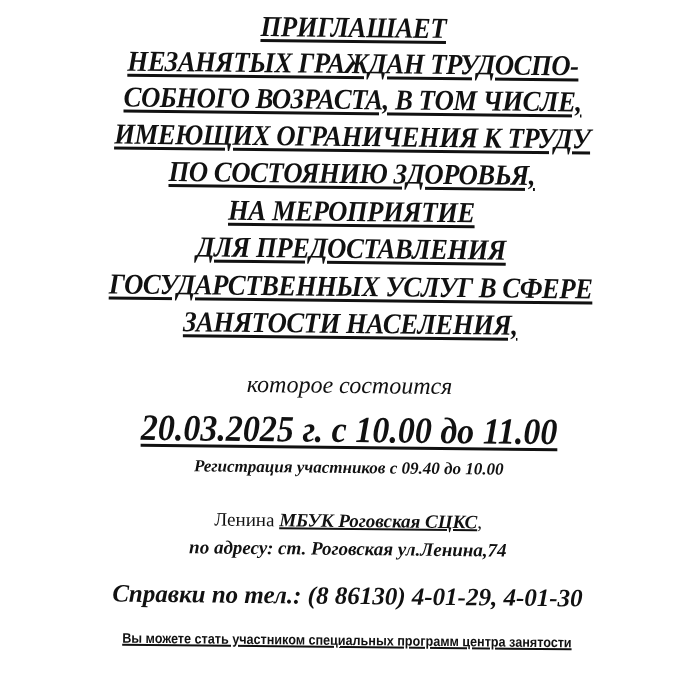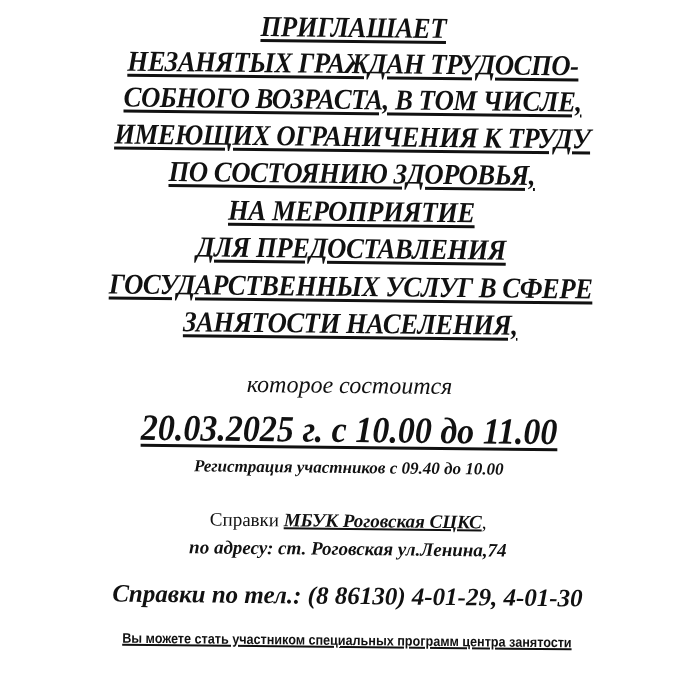--- a/index.html
+++ b/index.html
@@ -140,20 +140,20 @@
   <div class="headline l5">НА МЕРОПРИЯТИЕ</div>
   <div class="headline l6">ДЛЯ ПРЕДОСТАВЛЕНИЯ</div>
   <div class="headline l7">ГОСУДАРСТВЕННЫХ УСЛУГ В СФЕРЕ</div>
   <div class="headline l8">ЗАНЯТОСТИ НАСЕЛЕНИЯ,</div>
 
   <div class="occur">которое состоится</div>
   <div class="date">20.03.2025 г. с 10.00 до 11.00</div>
   <div class="reg">Регистрация участников с 09.40 до 10.00</div>
 
   <div class="building">
-    <span>Справки </span><span class="org">МБУК  Роговская СЦКС</span><span>,</span>
+    <span>Ленина </span><span class="org">МБУК  Роговская СЦКС</span><span>,</span>
   </div>
   <div class="address">по адресу: ст. Роговская ул.Ленина,74</div>
 
   <div class="phone">Справки по тел.: (8 86130) 4-01-29, 4-01-30</div>
 
   <div class="footer">Вы можете стать участником специальных программ центра занятости</div>
 </div>
 
 </body></html>

